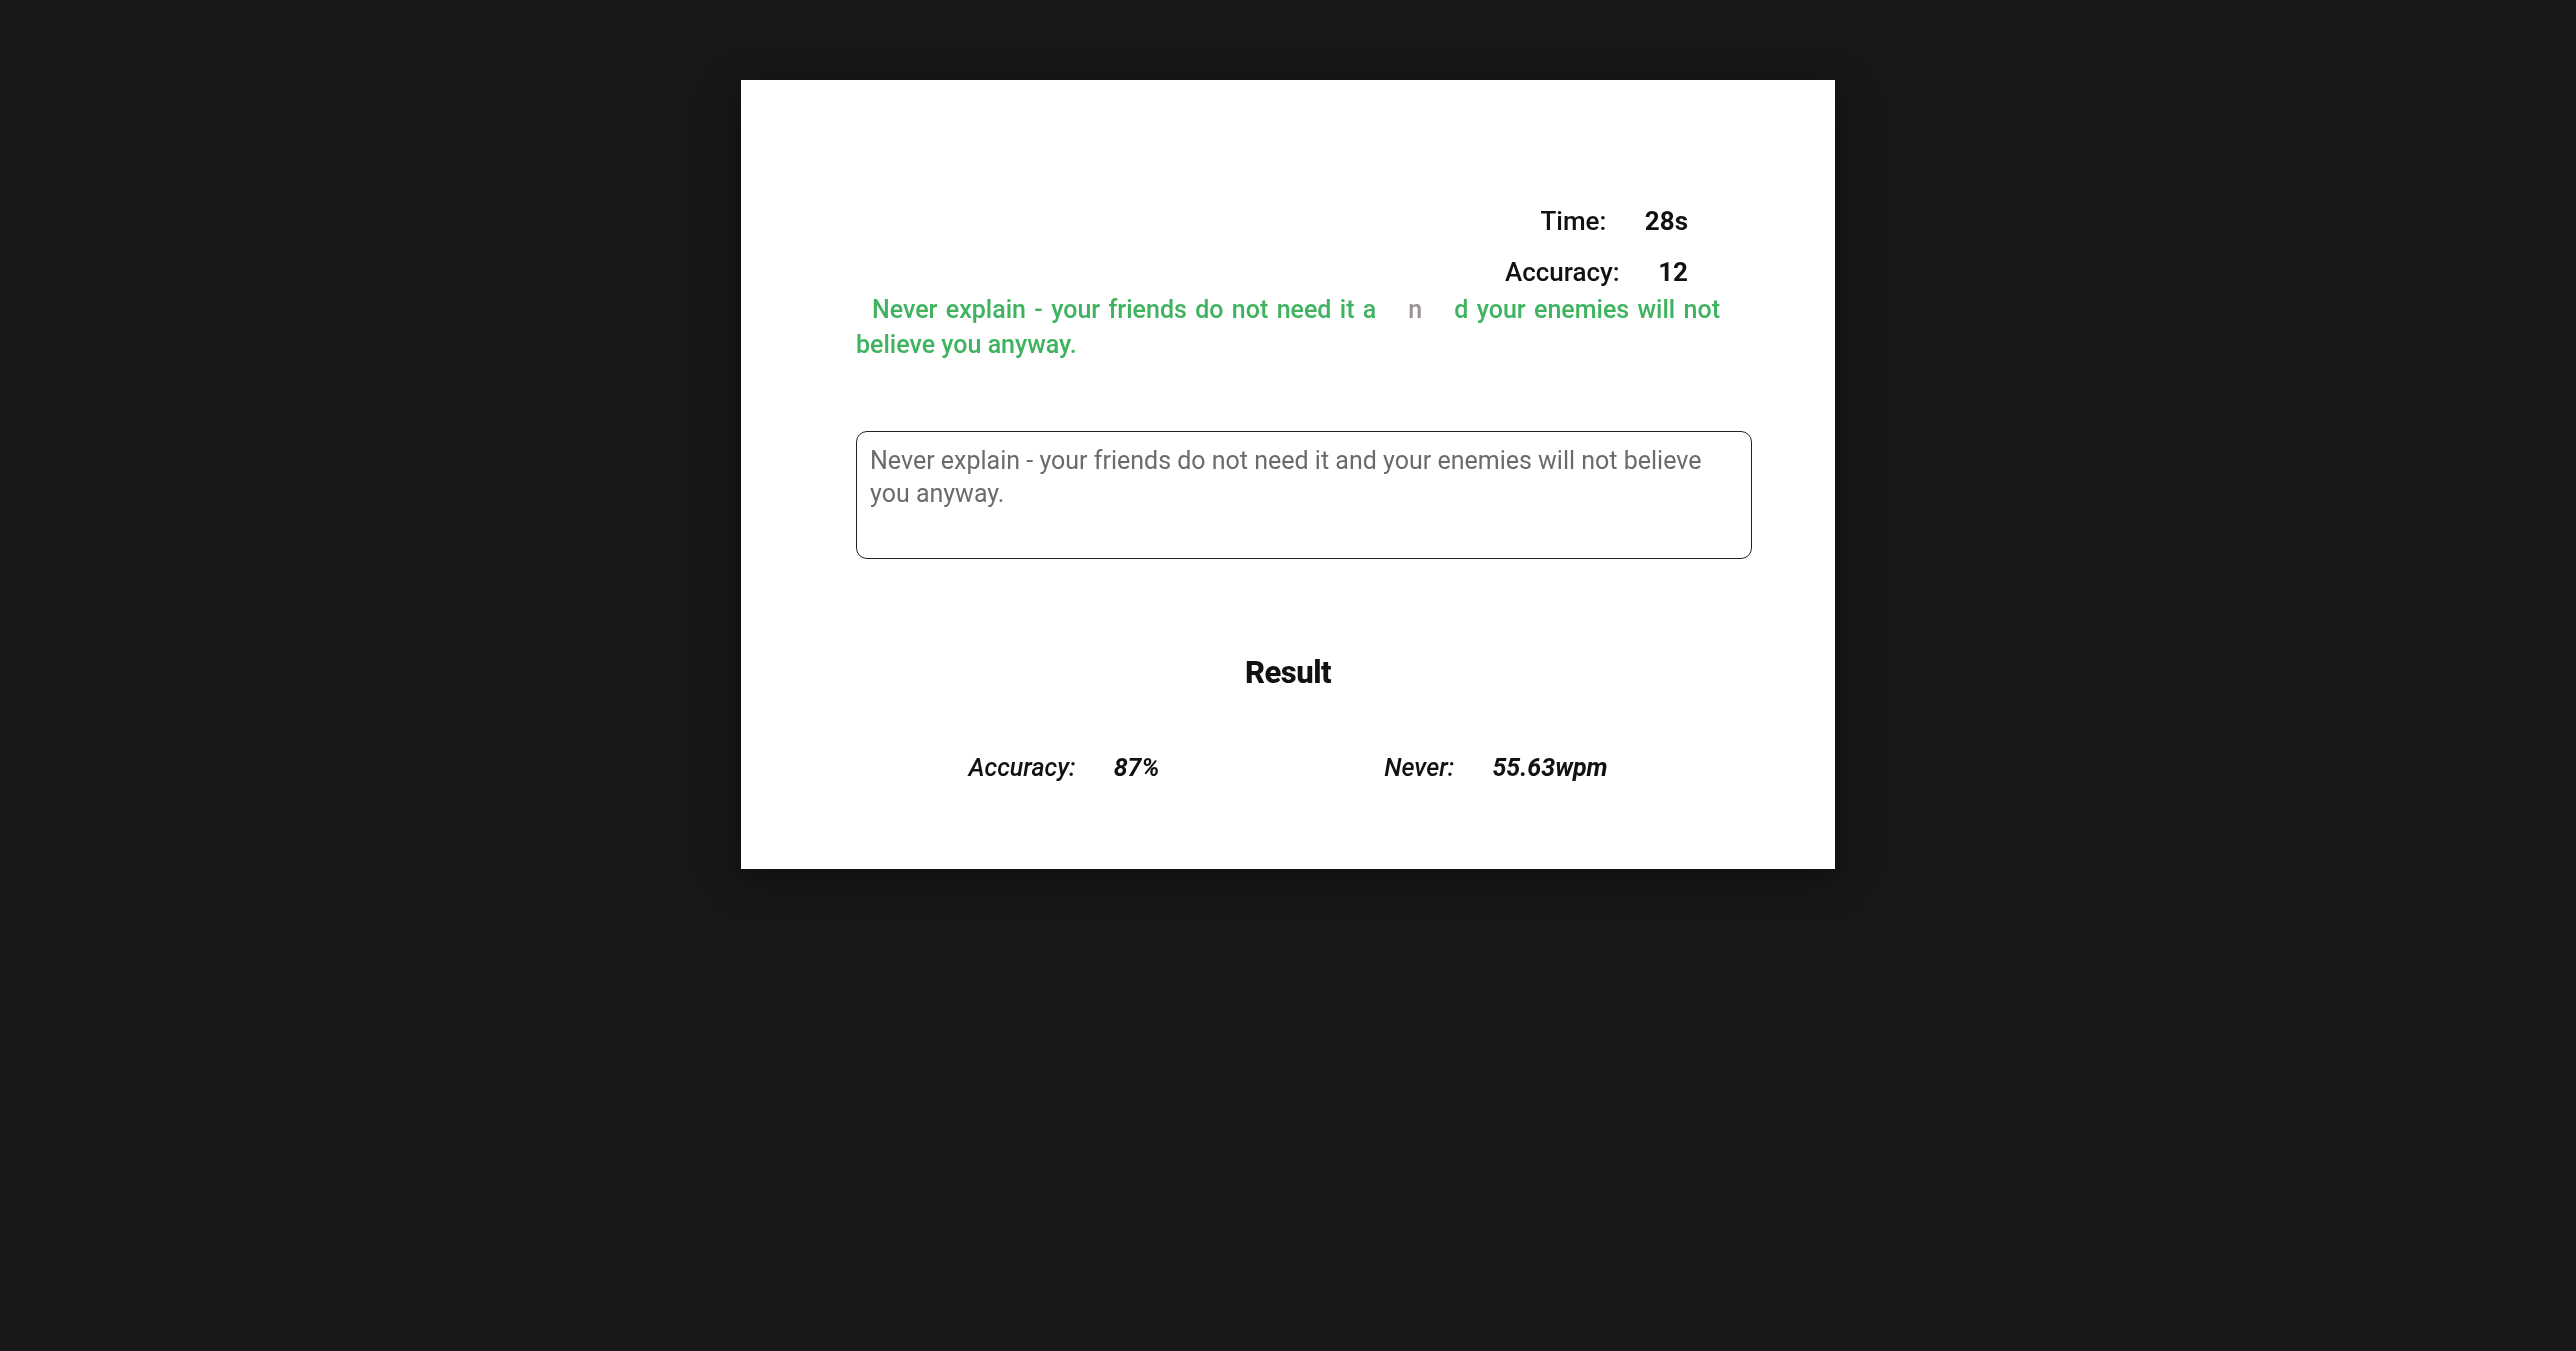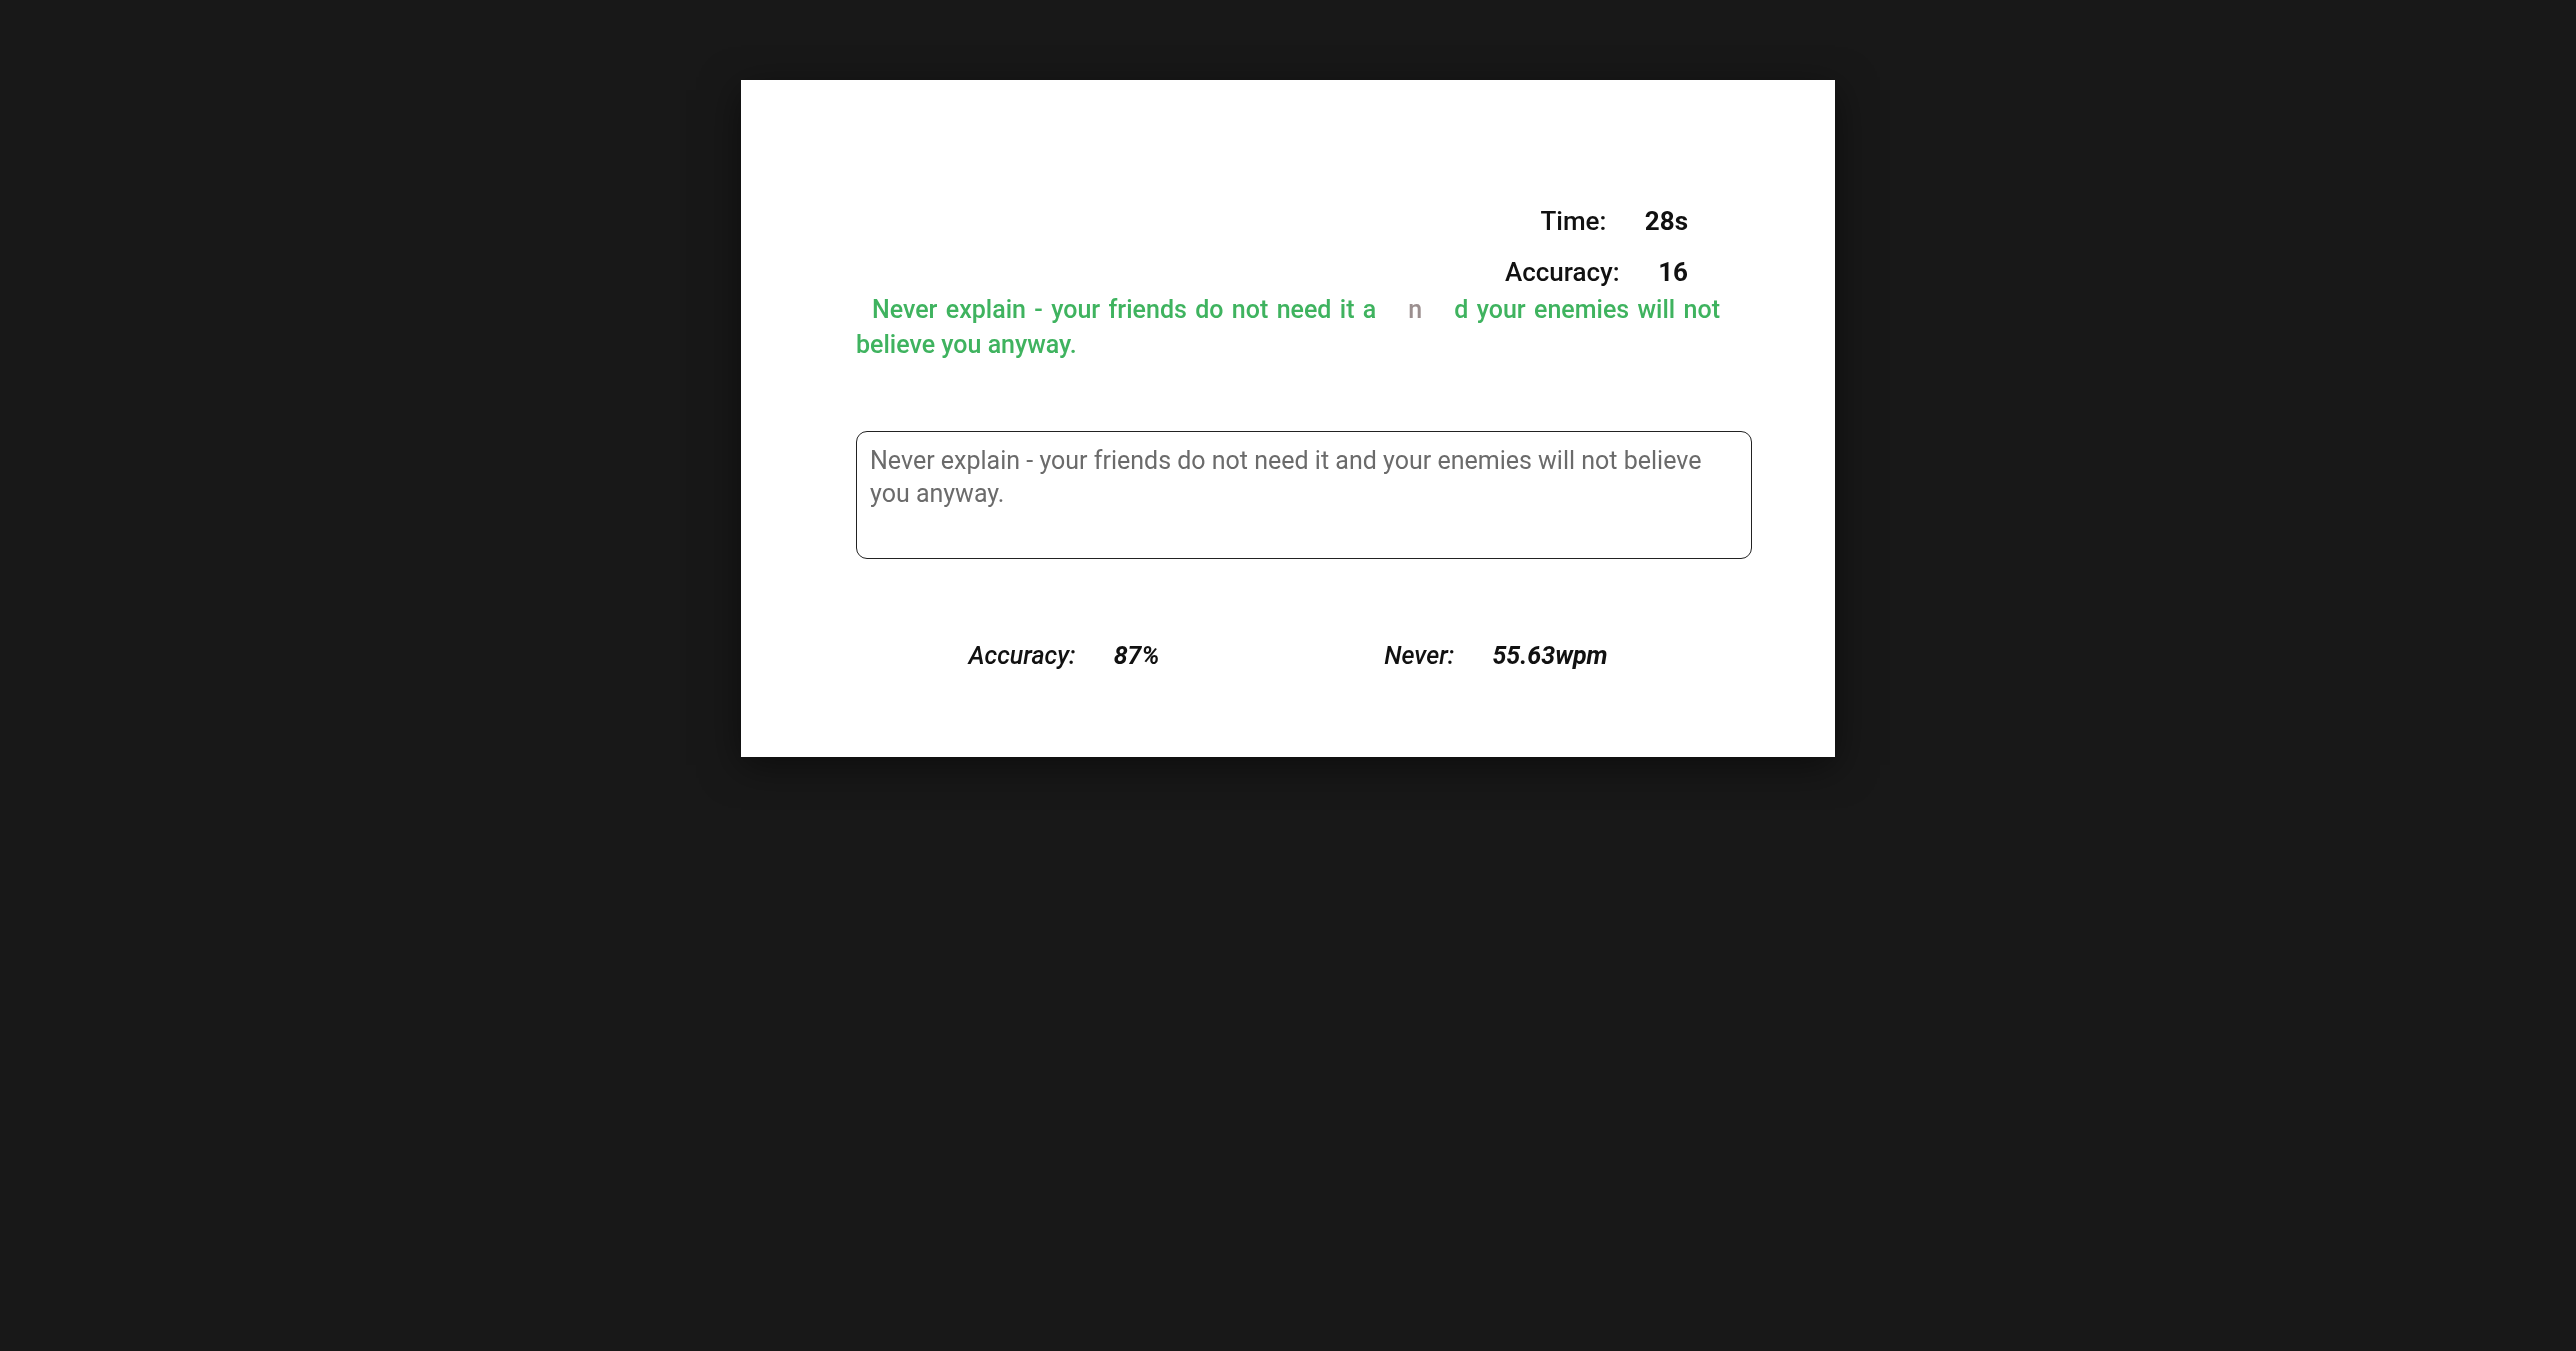--- a/index.html
+++ b/index.html
@@ -74,30 +74,31 @@
 </head>
 <body>
 
 <div class="card">
 
   <div class="stats-top">
     <div class="row">
       <span>Time: </span><span class="val">28s</span>
     </div>
     <div class="row">
-      <span>Accuracy: </span><span class="val">16</span>
+      <span>Accuracy: </span><span class="val">12</span>
     </div>
   </div>
 
   <div class="prompt">
     <span>Never  explain  -  your  friends  do  not  need  it  a</span><span class="mistake">n</span><span>d  your  enemies  will  not  believe  you anyway.</span>
   </div>
 
   <textarea class="input-box" style="">Never explain - your friends do not need it and your enemies will not believe you anyway.</textarea>
 
+  <div class="result-heading">Result</div>
 
   <div class="result-row">
     <div>
       <span>Accuracy: </span><span class="val">87%</span>
     </div>
     <div>
       <span>Never: </span><span class="val">55.63wpm</span>
     </div>
   </div>
 

